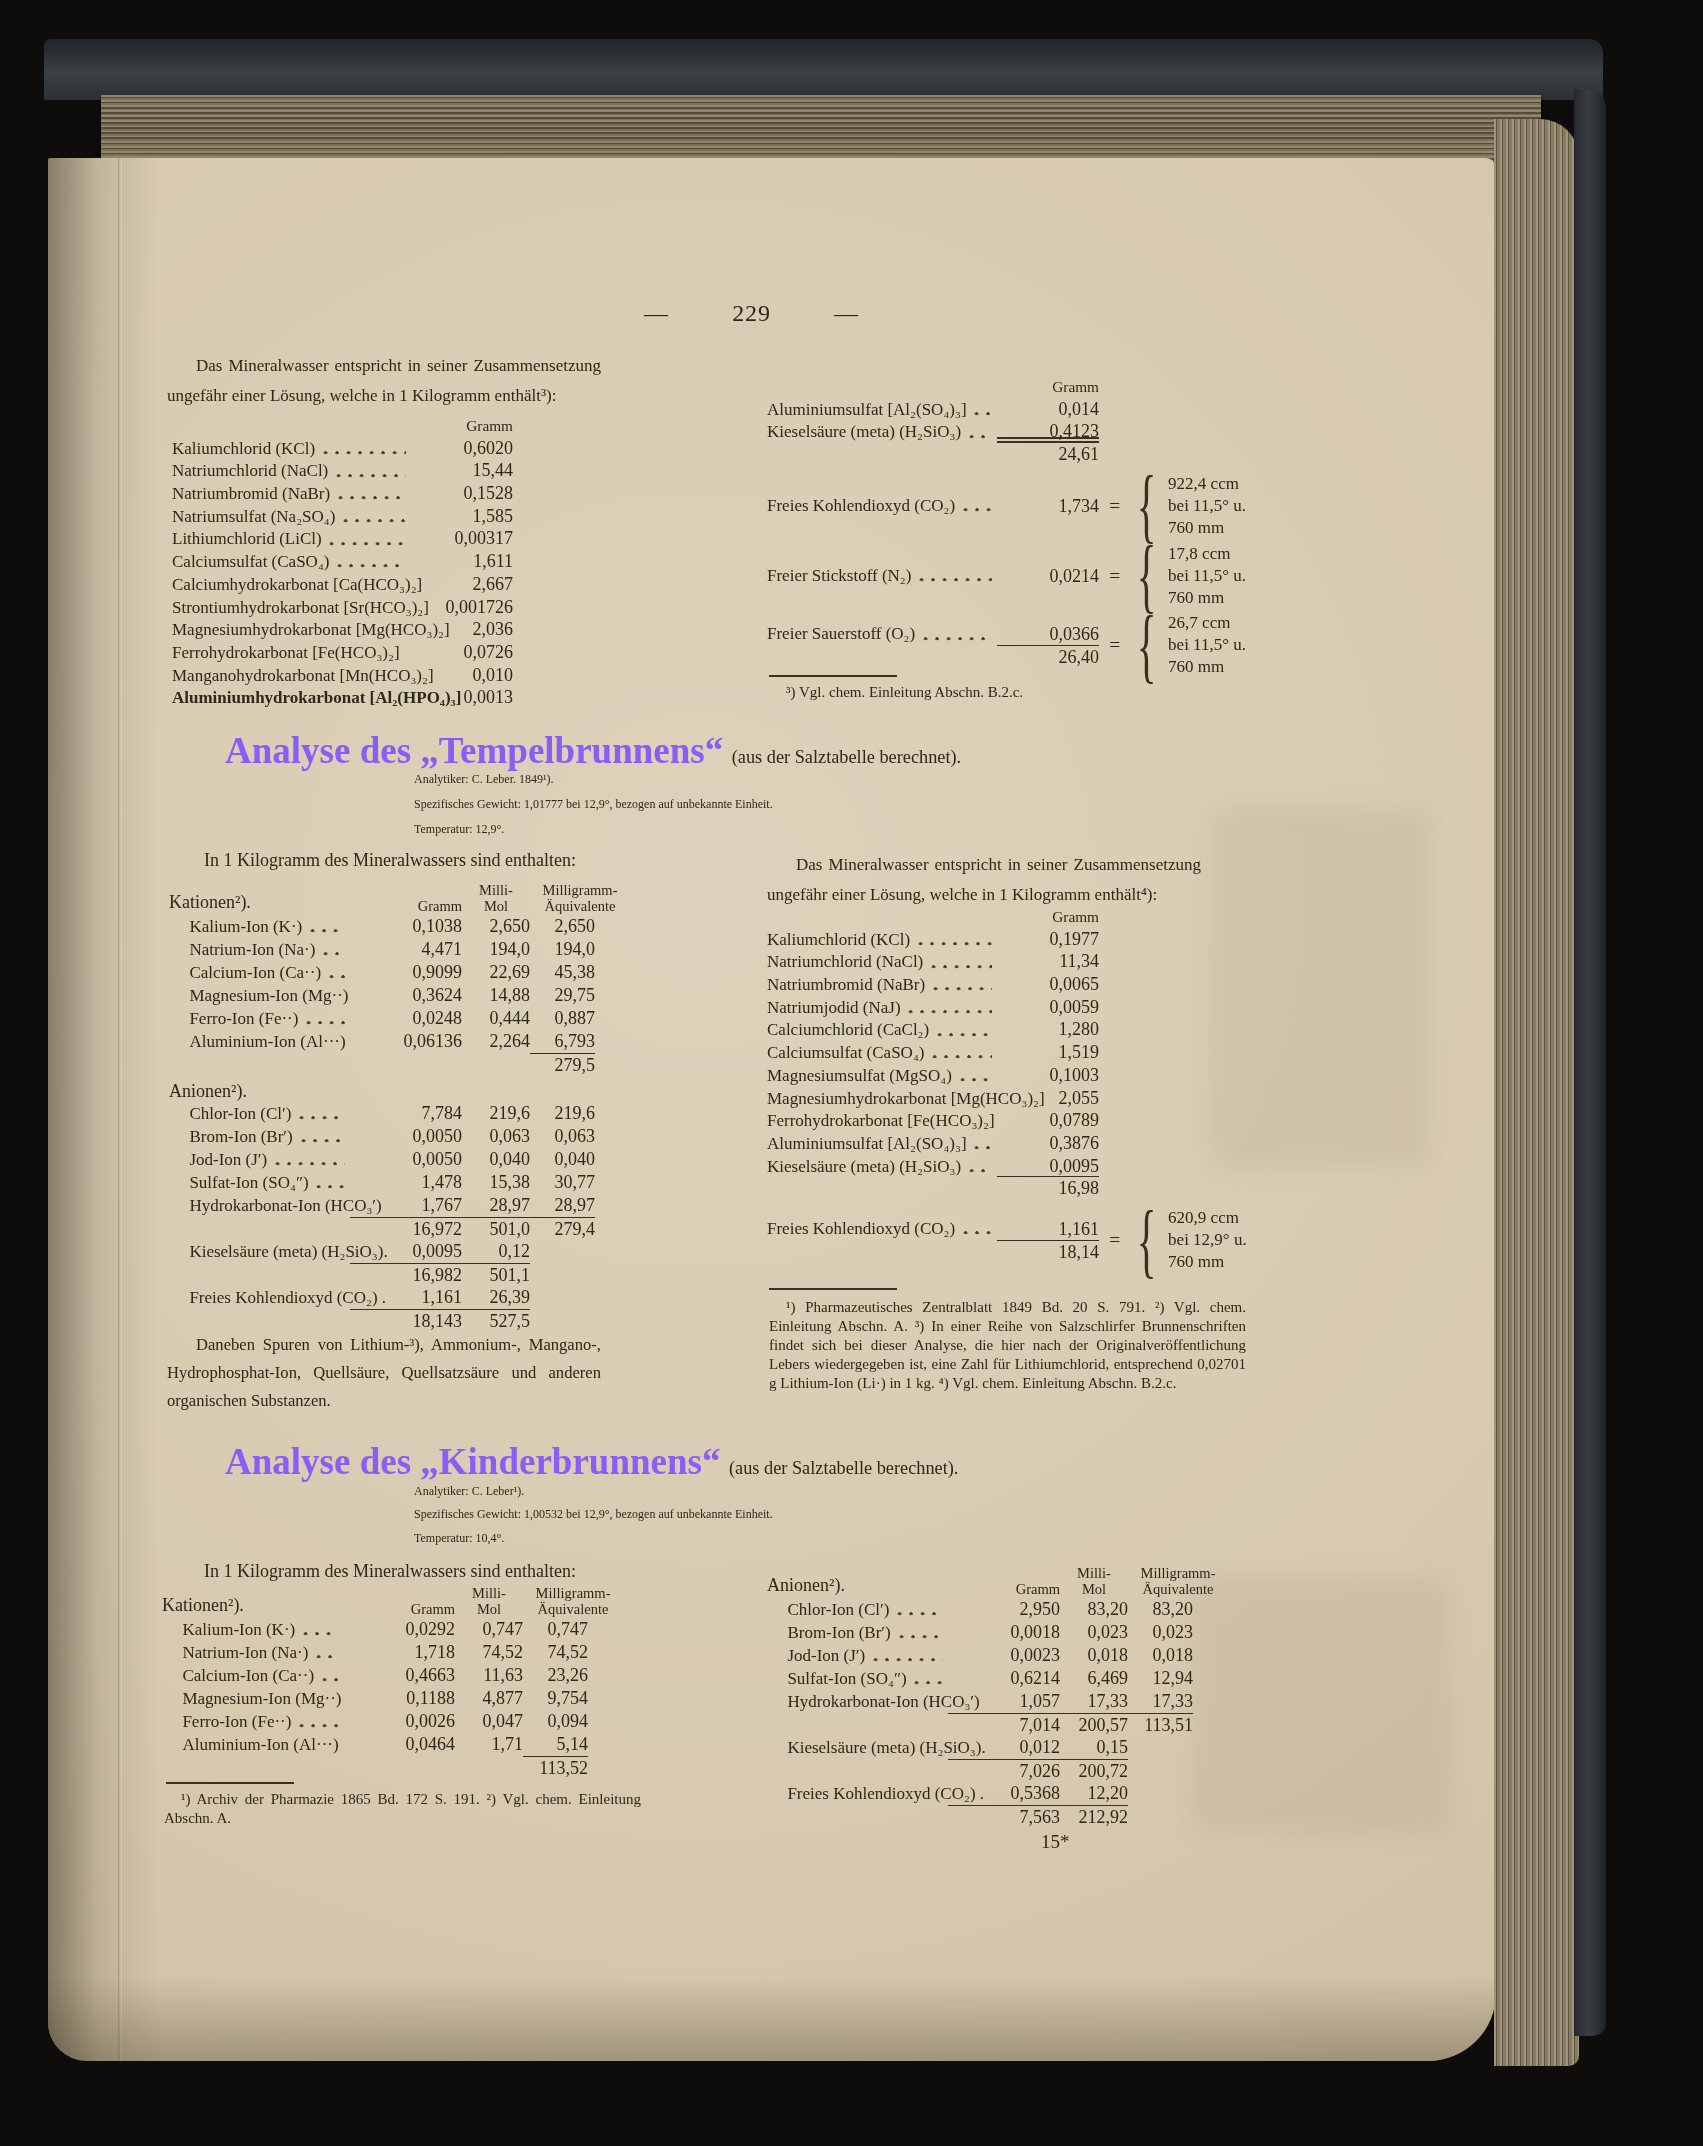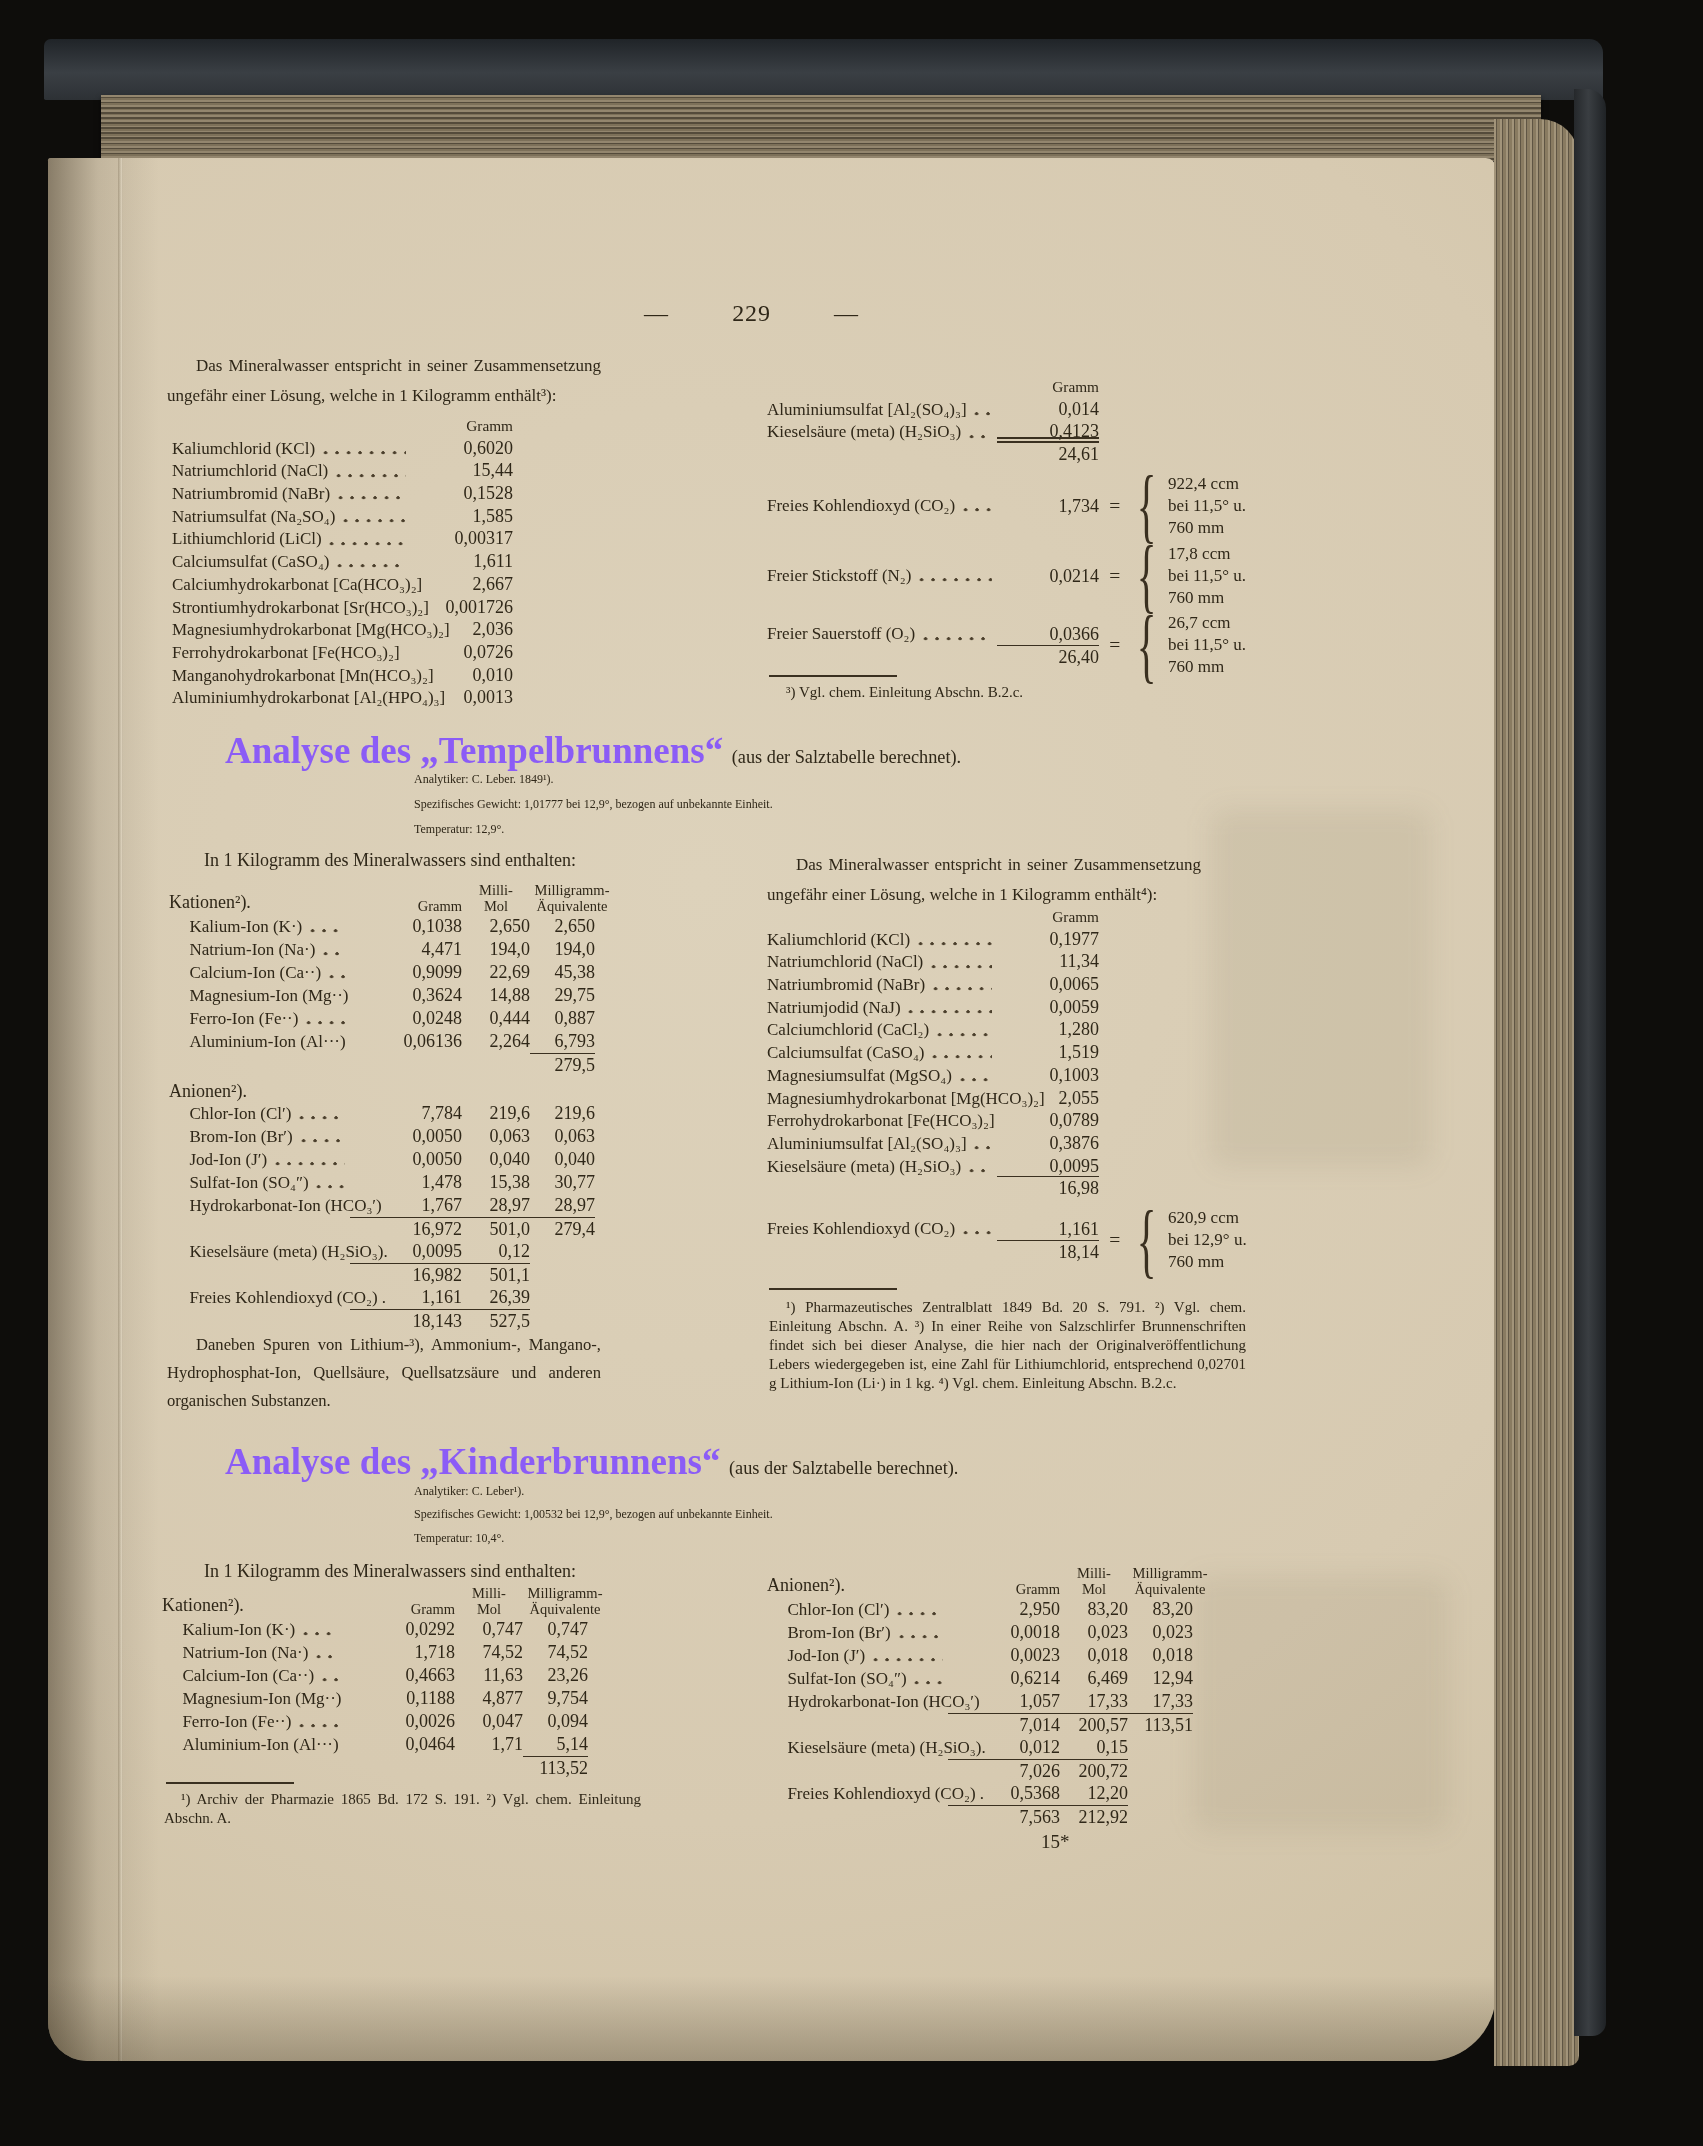--- a/index.html
+++ b/index.html
@@ -61,21 +61,21 @@
   .brace-glyph{font-size:82px;line-height:65px;transform:scaleX(.5);transform-origin:center;color:#3a3020;font-weight:400;}
   .brlines{display:flex;flex-direction:column;font-size:17px;line-height:22px;white-space:nowrap;margin-left:1.7px;}
   
   .itable{display:block;}
   .ithead{position:relative;height:39px;font-size:18px;}
   .ithead .group{position:absolute;left:0;bottom:1.7px;white-space:nowrap;}
   .h2l{position:absolute;bottom:0;display:flex;flex-direction:column;align-items:center;
        font-size:14.5px;line-height:16.6px;text-align:center;white-space:nowrap;}
   .hc1{position:absolute;bottom:0;left:181px;width:112px;text-align:right;font-size:14.5px;}
   .hc2{left:293px;width:68px;}
-  .hc3{left:367px;width:72px;}
+  .hc3{left:375px;width:72px;}
   .irow{display:flex;align-items:baseline;height:23px;font-size:18px;white-space:nowrap;}
   .irow--group{height:25.6px;align-items:flex-end;}
   .irow--group .glabel{font-size:18px;}
   .irow .lw{width:181px;}
   .irow .ilabel{flex:none;font-size:17px;padding-left:20.4px;white-space:nowrap;}
   .inum{flex:none;text-align:right;font-size:18px;line-height:22px;white-space:nowrap;}
   .inum.c1{width:112px;}
   .inum.c2{width:68px;}
   .inum.c3{width:65px;}
   .irow--sum .inum.filled{border-top:1.7px solid #3a3020;}
@@ -198,21 +198,21 @@
       <div class="srow">
         <span class="lw" style="width: 239px;">
           <span class="slabel">Manganohydrokarbonat [Mn(HCO₃)₂]</span>
           <span class="lead"></span>
         </span>
         <span class="stack">
           <span class="sval">0,010</span>
         </span>
       </div>
       <div class="srow">
-        <span class="lw" style="width: 239px;">
+        <span class="lw" style="width: 239px; font-weight: bold;">
           <span class="slabel">Aluminiumhydrokarbonat [Al₂(HPO₄)₃]</span>
           <span class="lead"></span>
         </span>
         <span class="stack">
           <span class="sval">0,0013</span>
         </span>
       </div>
     </div>
 
   <div class="tb colhead" style="left:980px;top:378px;width:119px;">Gramm</div>

